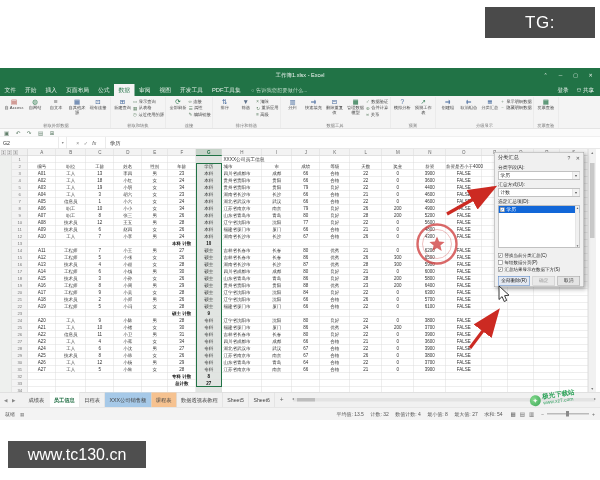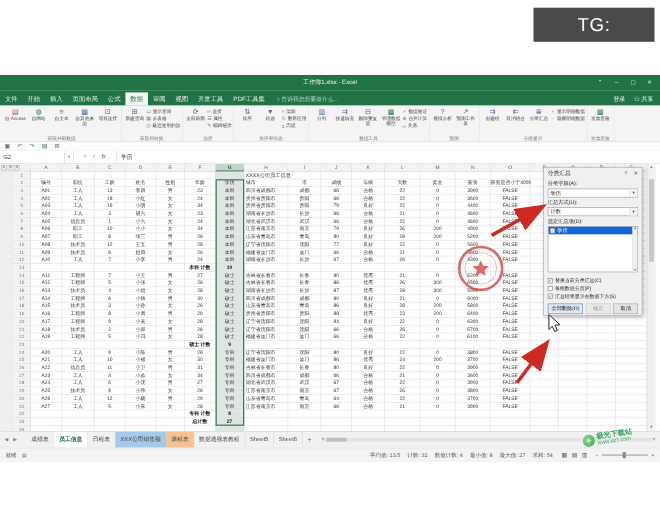--- a/index.html
+++ b/index.html
@@ -1271,20 +1271,21 @@
           <span>−</span>
           <div class="ztrack">
               <div class="zthumb"></div>
             </div>
           <span>+</span>
         </div>
       </div>
     </div>
   </div>
 
+  <div class="site">www.tc130.cn</div>
 
   <div class="dlmark">
     <div class="dlin">
       <div class="dlogo">✦</div>
       <div class="dltxt">
         <span class="dlname">极光下载站</span>
         <span class="dlurl">www.xz7.com</span>
       </div>
     </div>
   </div>

